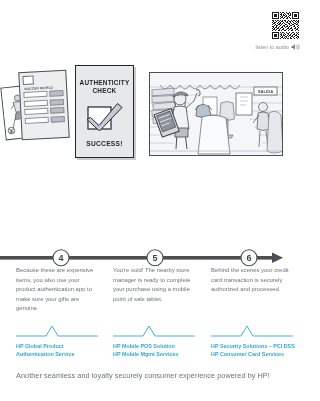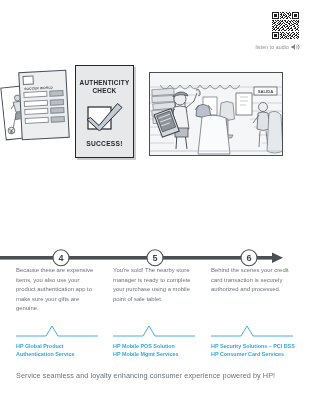--- a/index.html
+++ b/index.html
@@ -475,15 +475,15 @@
       <svg class="svc-spark" width="82" height="13" viewBox="0 0 82 13">
         <path d="M0 11 H30 L36 1 L42 11 H82" fill="none" stroke="#2fa8dd" stroke-width="0.9"></path>
       </svg>
       <div class="svc-lines">
         <div class="svc-line">HP Security Solutions – PCI DSS</div>
         <div class="svc-line">HP Consumer Card Services</div>
       </div>
     </div>
   </div>
 
-  <div class="tagline">Service seamless and loyalty enhancing consumer experience powered by HP!</div>
+  <div class="tagline">Another seamless and loyalty securely consumer experience powered by HP!</div>
 
 </div>
 
 </body></html>

